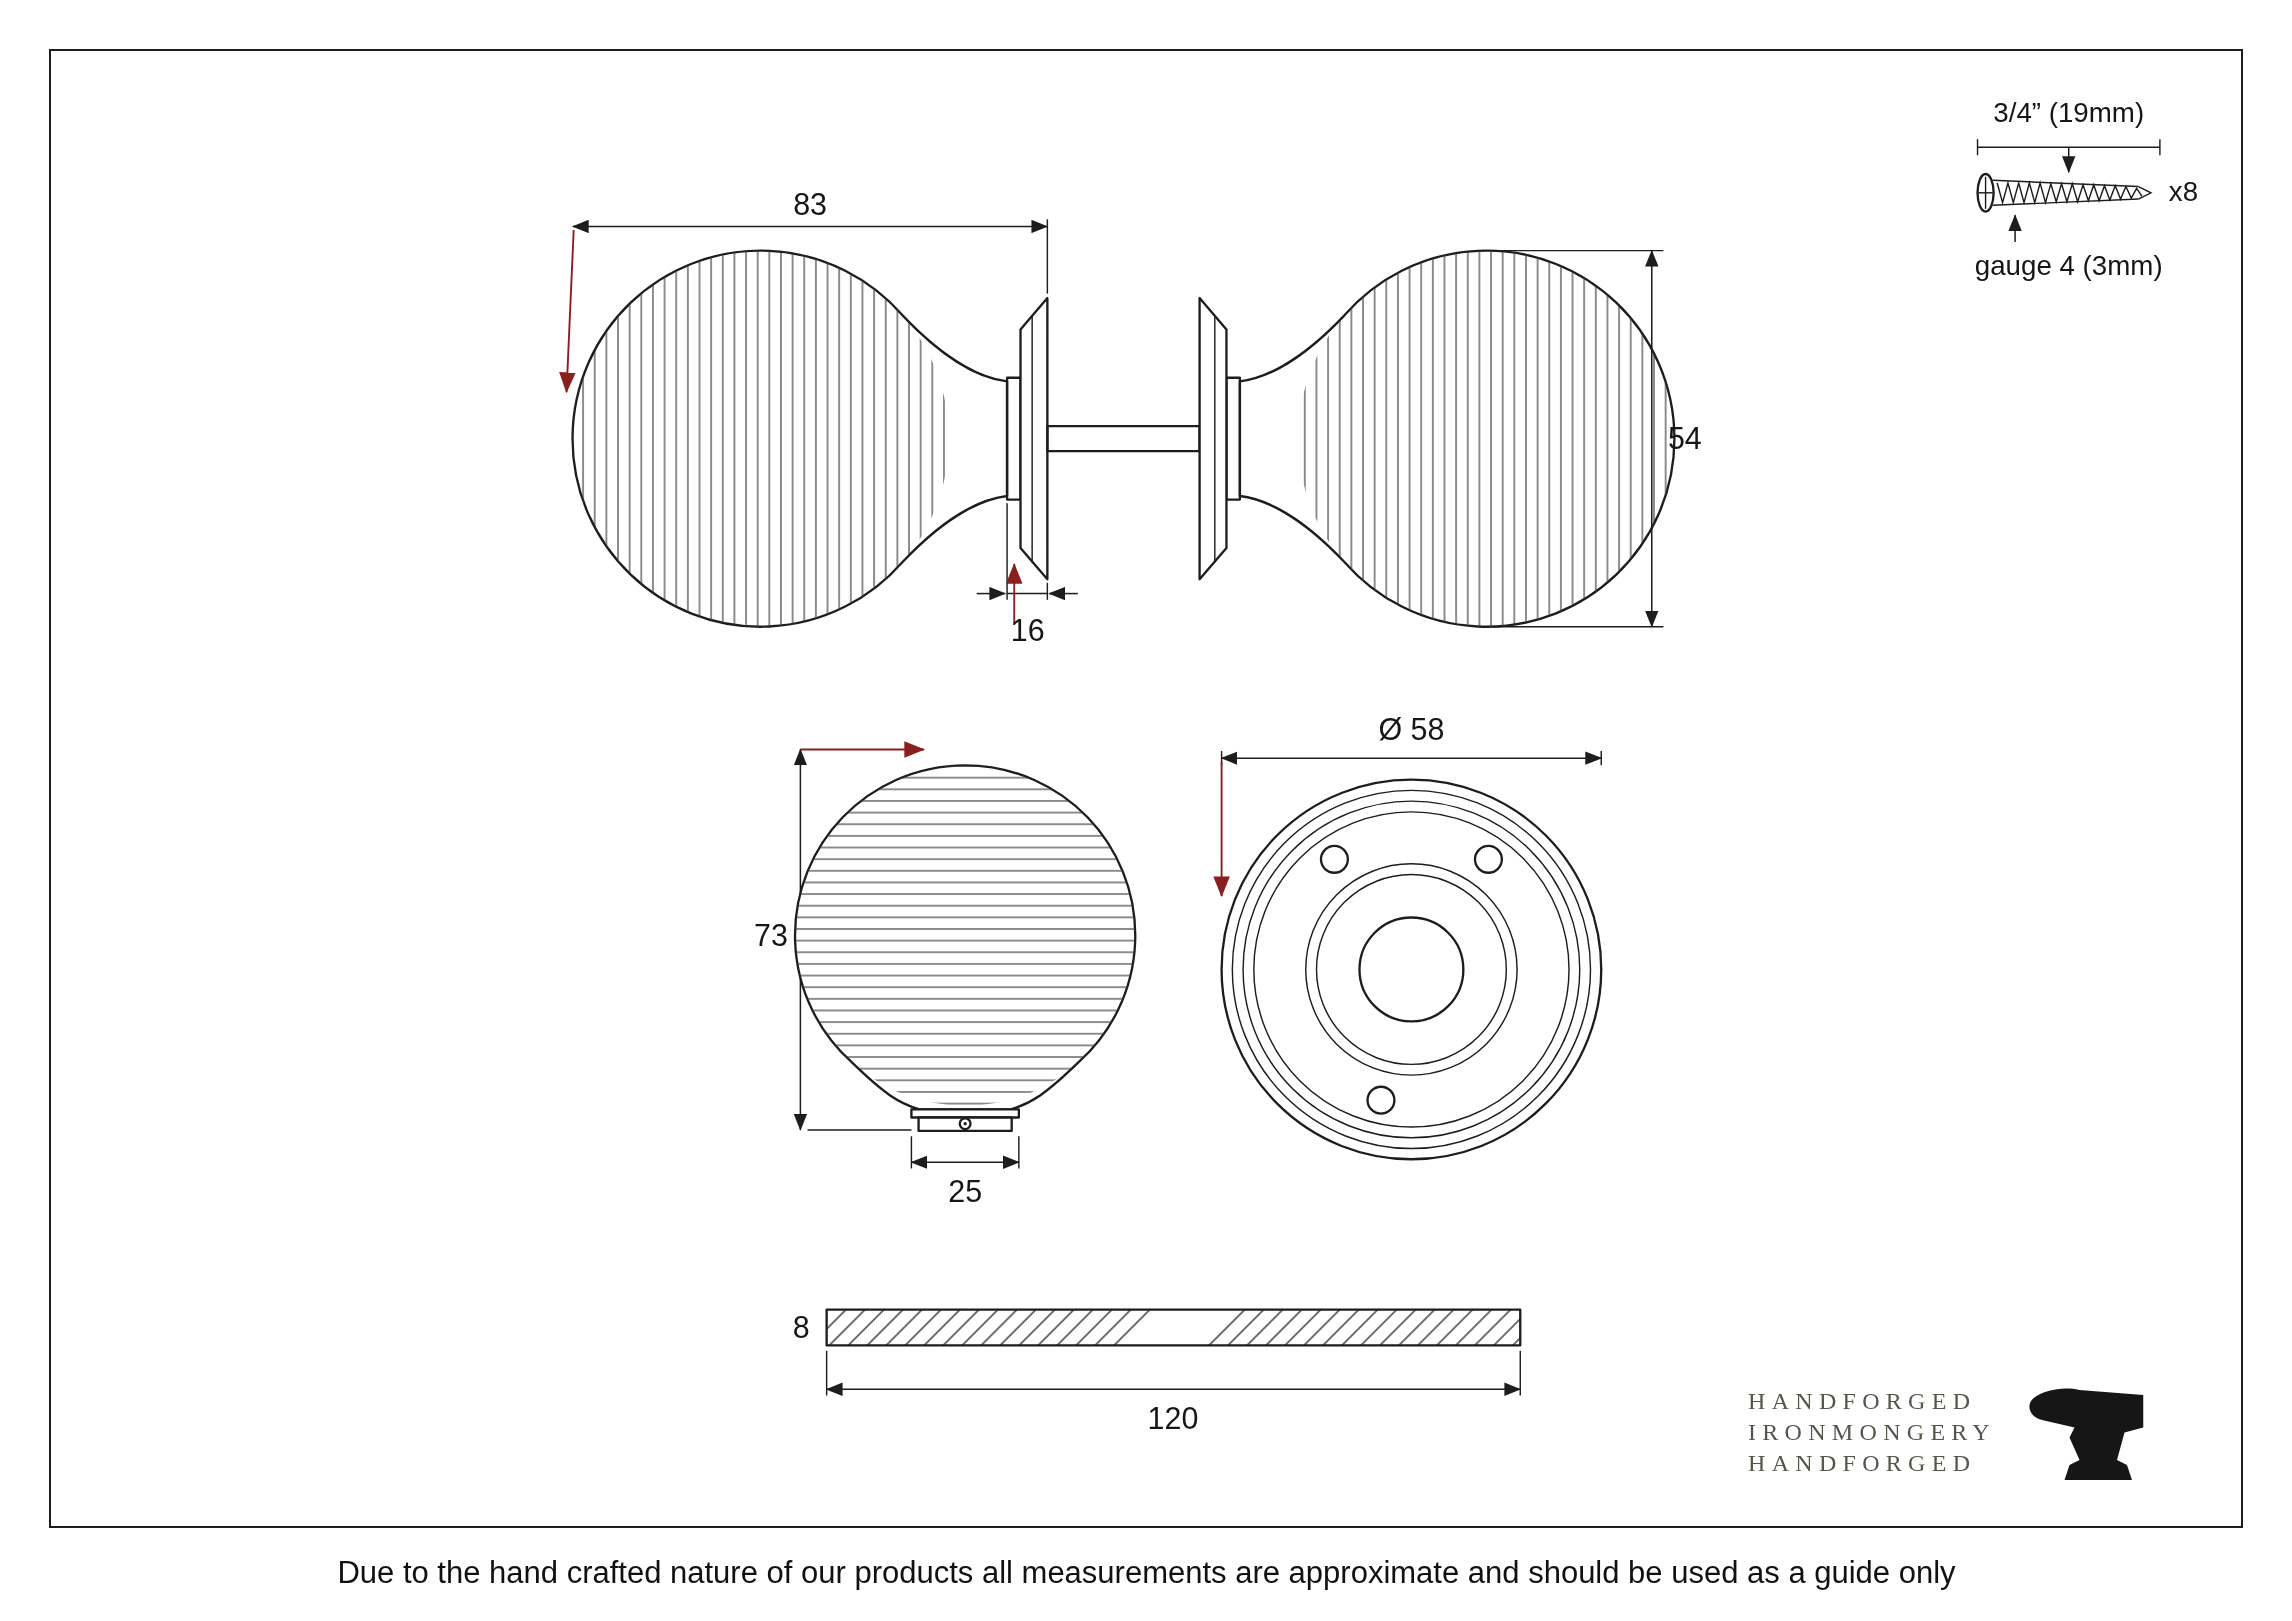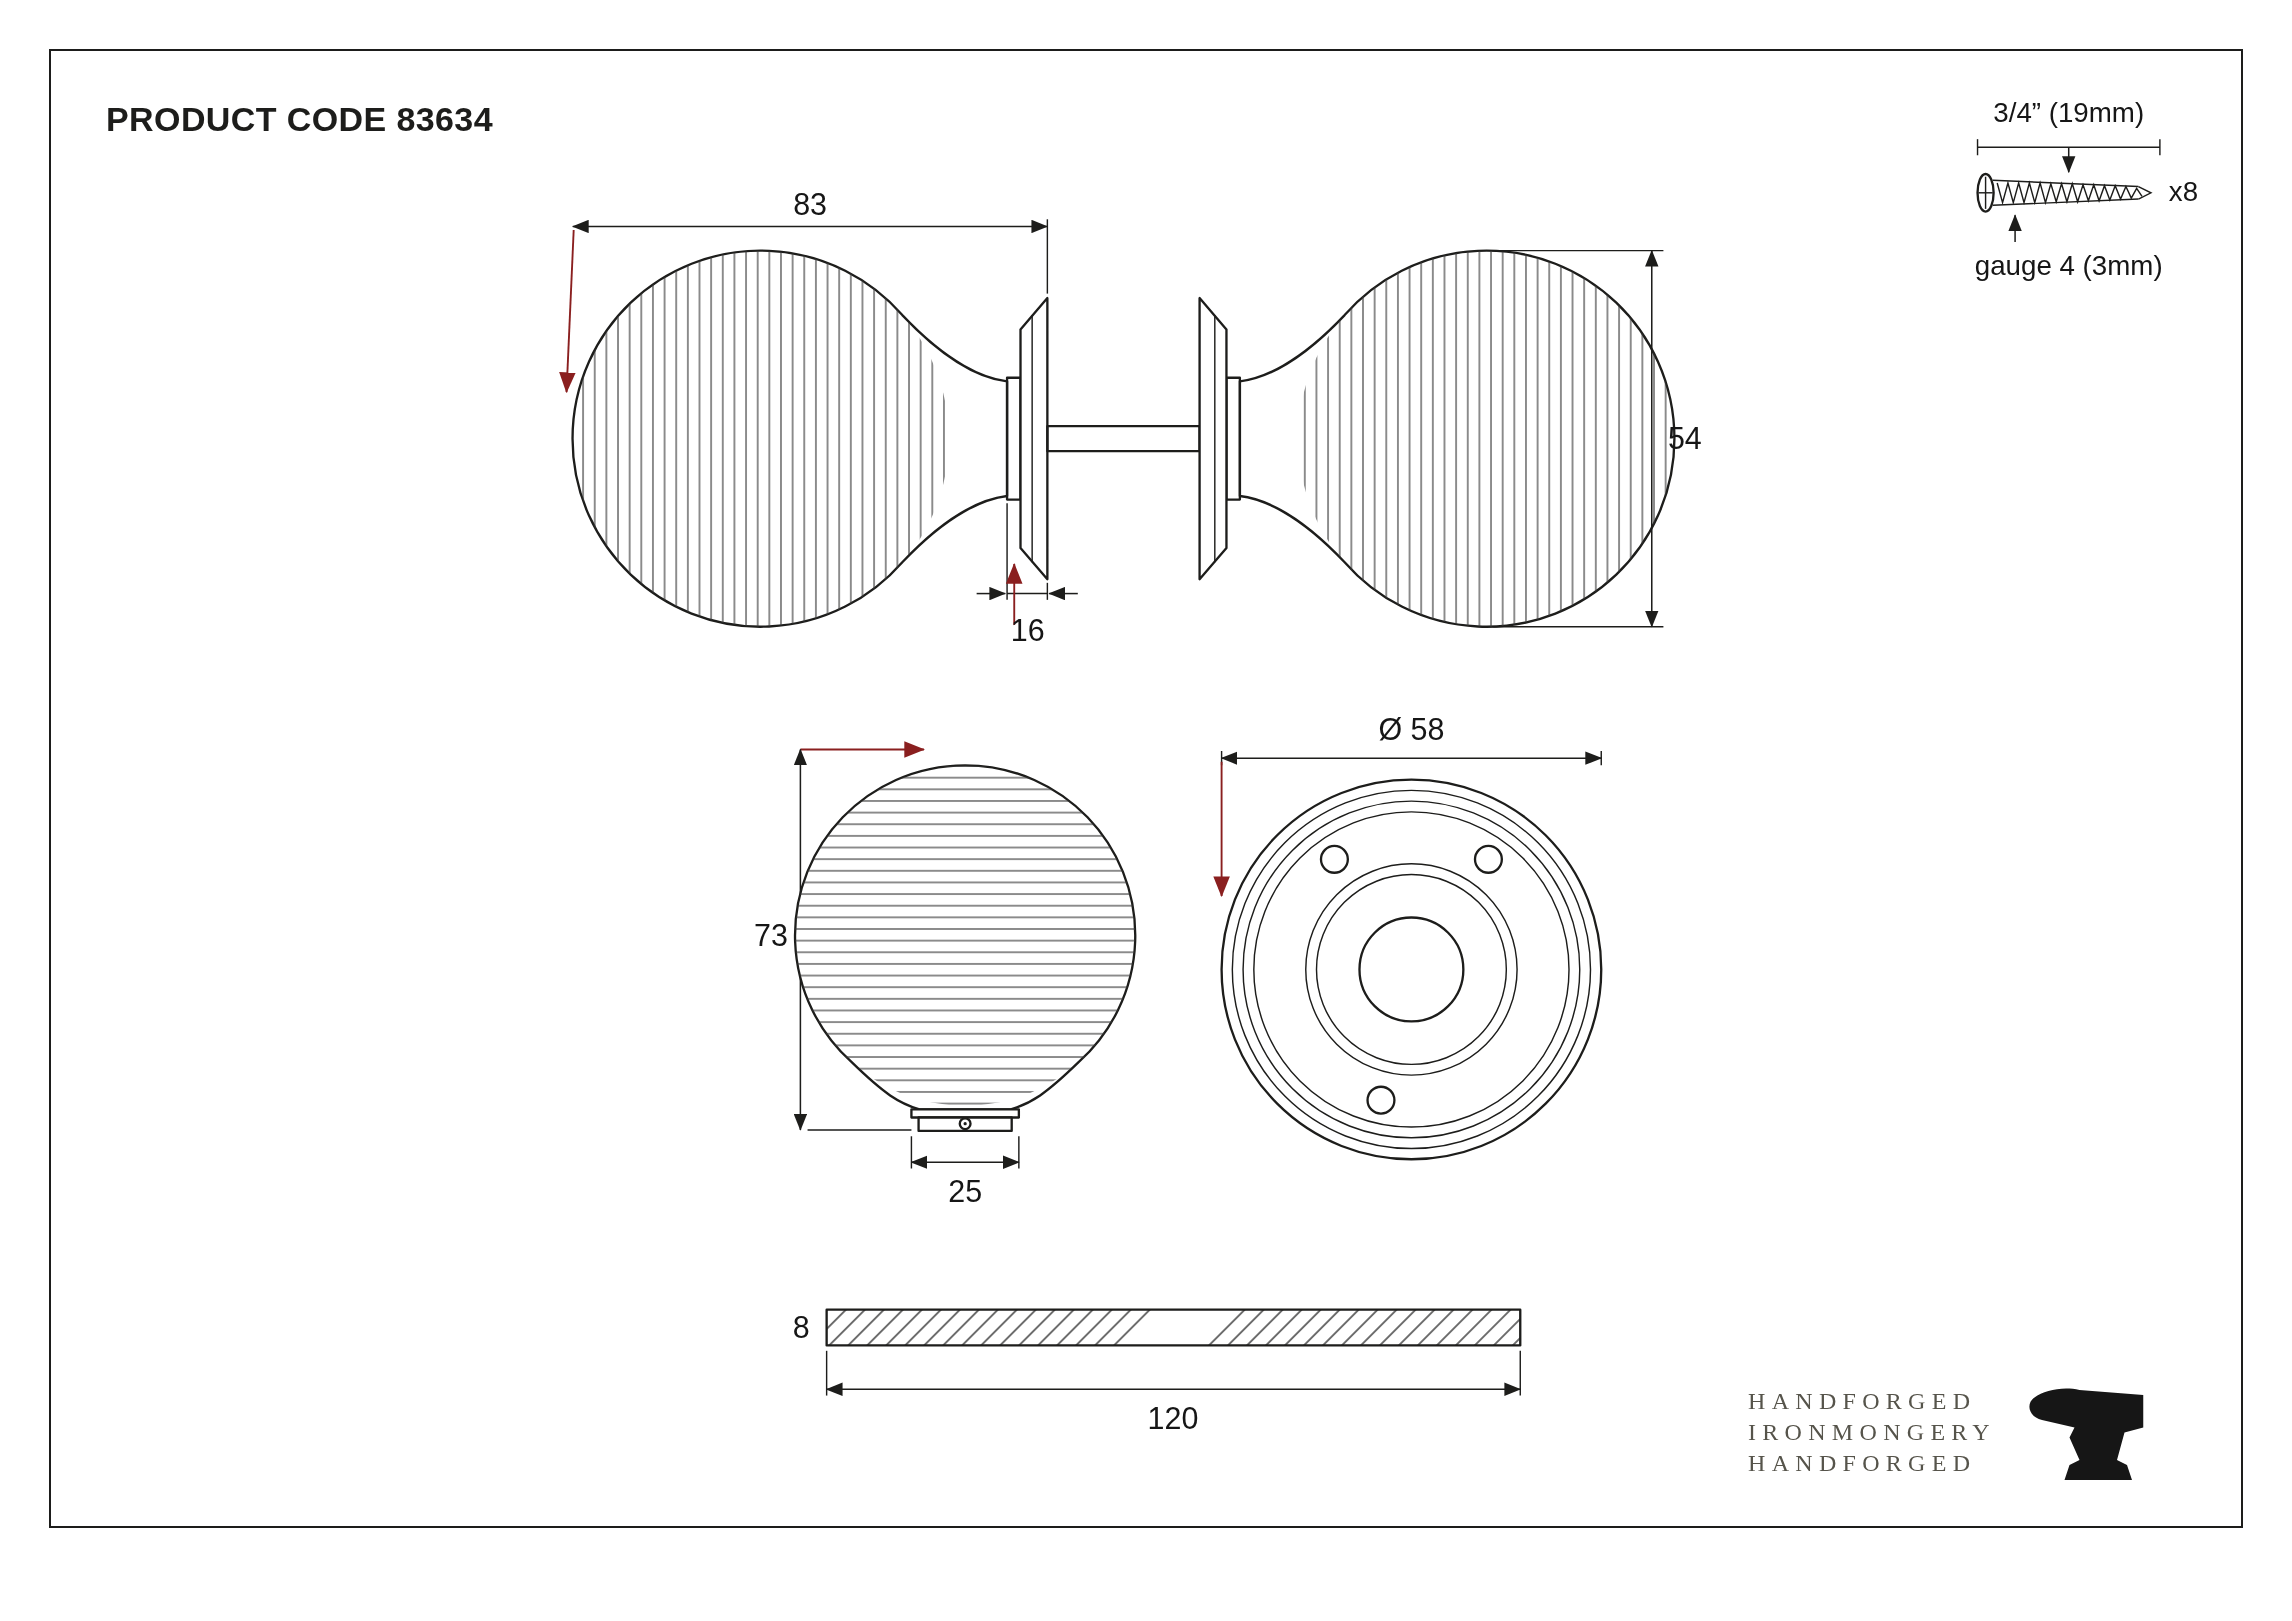--- a/index.html
+++ b/index.html
@@ -29,21 +29,20 @@
                letter-spacing:6.3px; line-height:31px; color:var(--logo_text); }
   .disclaimer { position:absolute; left:0; top:1555px; width:2293px;
                 text-align:center; font-size:31px; color:#111; }
 </style>
 </head>
 <body>
 
 <div class="sheet">
   <div class="frame"></div>
 
-  <div class="product-code">PRODUCT CODE 83634</div>
 
   <svg class="abs" style="left:519px; top:179px;" width="1200" height="488" viewBox="0 0 1340 545">
     <defs>
       <marker id="arrB" viewBox="0 0 10 8" refX="9.5" refY="4" markerWidth="11" markerHeight="9" orient="auto-start-reverse">
           <path d="M0,0 L10,4 L0,8 Z" class="mB"></path>
         </marker>
       <marker id="arrR" viewBox="0 0 10 8" refX="9.5" refY="4" markerWidth="11" markerHeight="9" orient="auto-start-reverse">
           <path d="M0,0 L10,4 L0,8 Z" class="mR"></path>
         </marker>
       <pattern id="vlines" width="13" height="13" patternUnits="userSpaceOnUse">
@@ -184,14 +183,15 @@
 
   <div class="logo-text">
     <div>HANDFORGED</div>
     <div>IRONMONGERY</div>
     <div>HANDFORGED</div>
   </div>
   <svg class="abs" style="left:2022px; top:1365px;" width="125" height="125" viewBox="0 0 100 100">
     <path fill="#161616" d="M10,26 C3,31 5,41 16,44 L42,50 L38,58 L46,76 L38,80 L34,92 L88,92 L84,80 L76,76 L82,54 L97,50 L97,24 L46,20 C33,17 18,20 10,26 Z"></path>
   </svg>
 
+  <div class="disclaimer">Due to the hand crafted nature of our products all measurements are approximate and should be used as a guide only</div>
 </div>
 
 
 </body></html>

